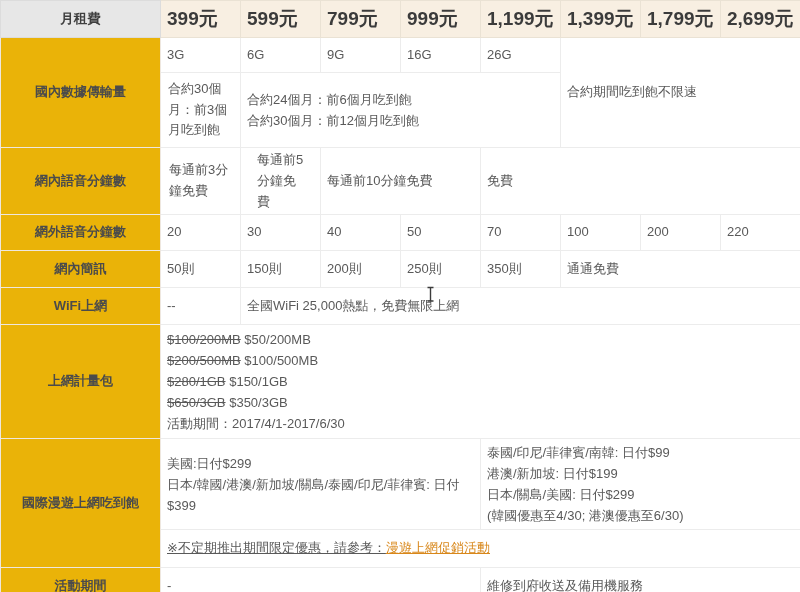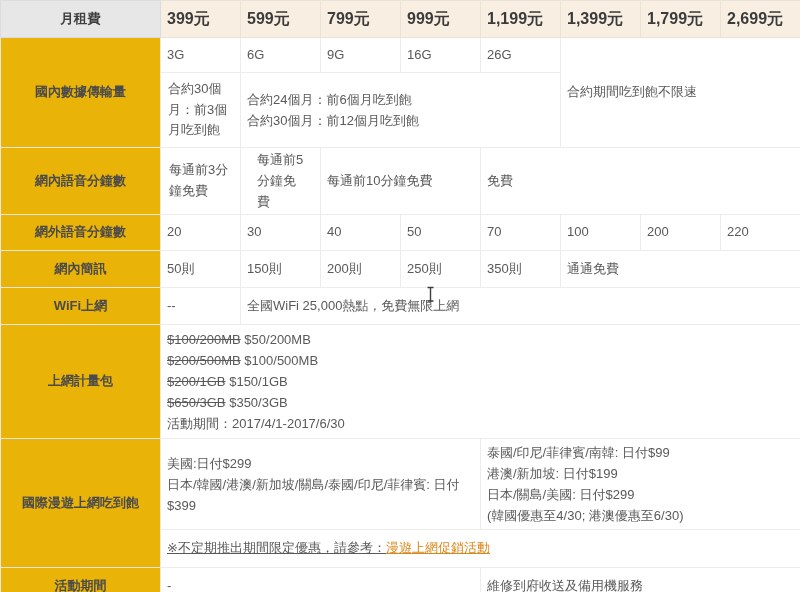--- a/index.html
+++ b/index.html
@@ -21,21 +21,21 @@
     background:#e7e7e7;
     color:#3f3f3f;
     font-weight:bold;
     font-size:13.5px;
     border-color:#dcdcdc;
   }
   td.price {
     background:#f8efe2;
     color:#3b3b3b;
     font-weight:bold;
-    font-size:16px;
+    font-size:19px;
     border-color:#eae2d4;
   }
   th.rowlabel {
     background:#eab308;
     color:#4b4b4b;
     font-weight:bold;
     font-size:13px;
     border-color:#eee7df;
   }
   td.data { background:#ffffff; }
@@ -134,21 +134,21 @@
       <td class="data">--</td>
       <td class="data" colspan="7">全國WiFi 25,000熱點，免費無限上網</td>
     </tr>
 
     <tr style="height:114px">
       <th class="rowlabel">上網計量包</th>
       <td class="data" colspan="8">
         <div class="lines">
           <div><span class="strike">$100/200MB</span> <span>$50/200MB</span></div>
           <div><span class="strike">$200/500MB</span> <span>$100/500MB</span></div>
-          <div><span class="strike">$200/1GB</span> <span>$150/1GB</span></div>
+          <div><span class="strike">$280/1GB</span> <span>$150/1GB</span></div>
           <div><span class="strike">$650/3GB</span> <span>$350/3GB</span></div>
           <div>活動期間：2017/4/1-2017/6/30</div>
         </div>
       </td>
     </tr>
 
     <tr style="height:91px">
       <th class="rowlabel" rowspan="2">國際漫遊上網吃到飽</th>
       <td class="data" colspan="4">
         <div class="lines" style="line-height:22px">

